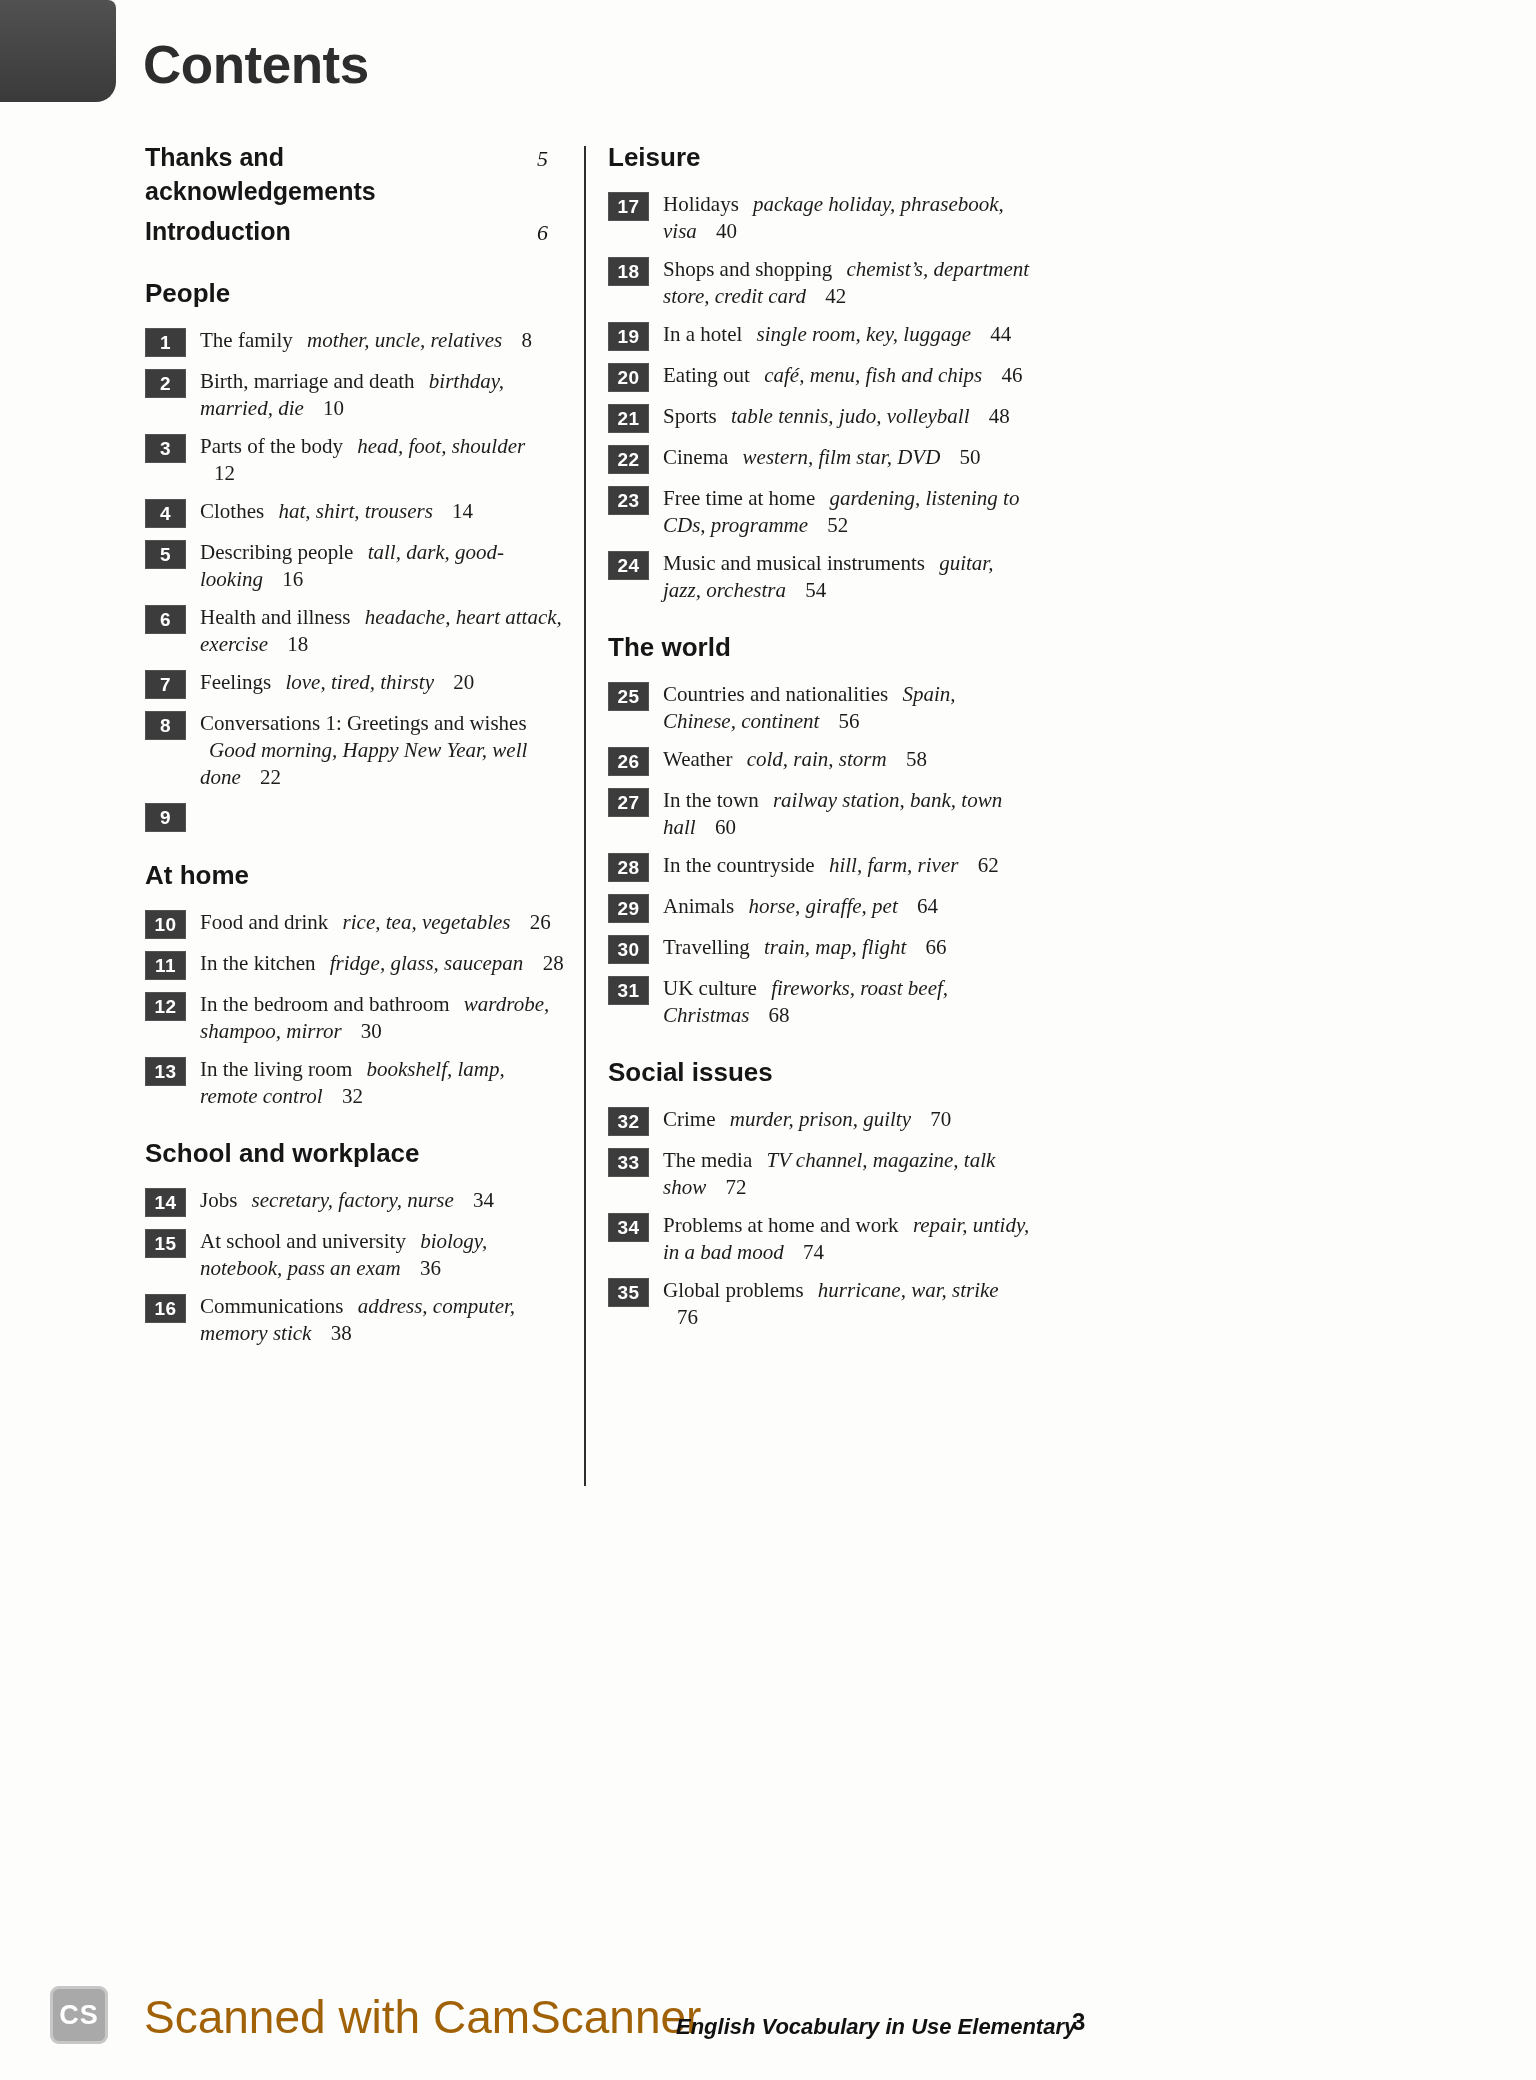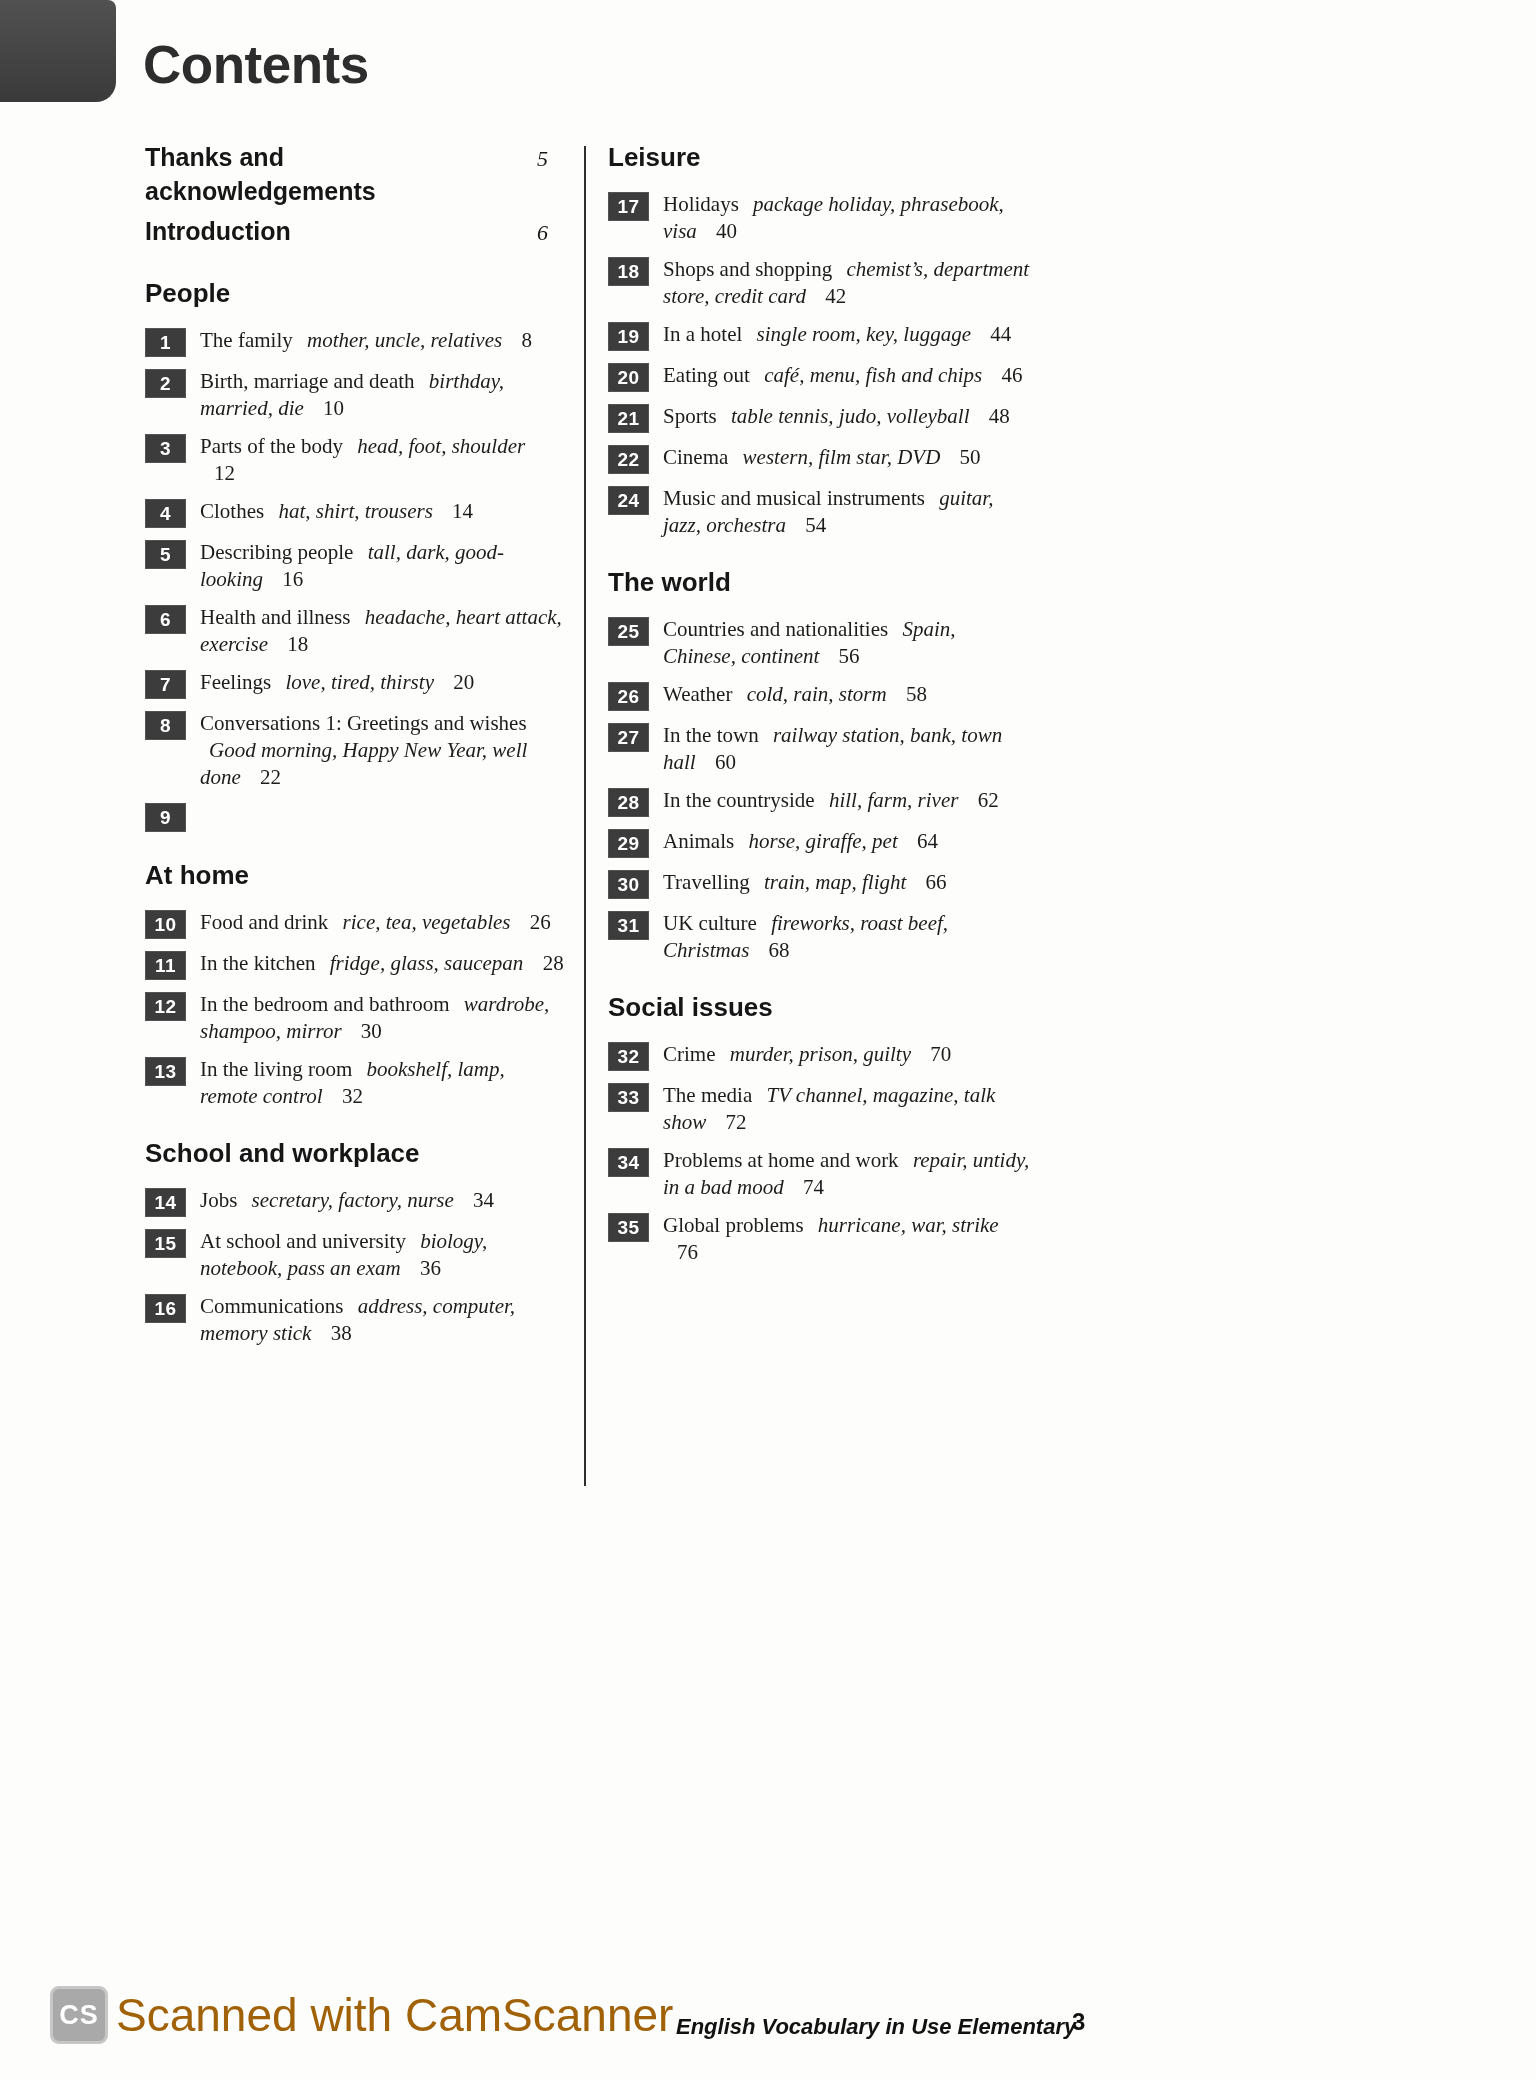--- a/index.html
+++ b/index.html
@@ -66,21 +66,21 @@
     display:flex; align-items:center; justify-content:center;
     letter-spacing:0.5px;
     box-shadow:inset 0 0 0 1px rgba(255,255,255,0.12);
   }
   .entry-text { flex:1; }
   .kw { font-style:italic; margin-left:9px; }
   .pg { margin-left:14px; }
 
   .scanner {
     position:absolute; left:50px; top:1986px;
-    display:flex; align-items:center; gap:8px;
+    display:flex; align-items:flex-end; gap:36px;
   }
   .cs-logo {
     width:58px; height:58px;
     background:#a9a9a9; border-radius:9px;
     display:flex; align-items:center; justify-content:center;
     font-family:"Liberation Sans", sans-serif;
     font-weight:bold; font-size:27px; color:#ffffff;
     box-shadow:inset 0 0 0 3px rgba(255,255,255,0.35);
     letter-spacing:1px;
   }
@@ -210,20 +210,24 @@
       </div>
       <div class="entry">
         <span class="badge">21</span>
         <span class="entry-text"><span class="t">Sports</span> <span class="kw">table tennis, judo, volleyball</span> <span class="pg">48</span></span>
       </div>
       <div class="entry">
         <span class="badge">22</span>
         <span class="entry-text"><span class="t">Cinema</span> <span class="kw">western, film star, DVD</span> <span class="pg">50</span></span>
       </div>
       <div class="entry">
+        <span class="badge">23</span>
+        <span class="entry-text"><span class="t">Free time at home</span> <span class="kw">gardening, listening to CDs, programme</span> <span class="pg">52</span></span>
+      </div>
+      <div class="entry">
         <span class="badge">24</span>
         <span class="entry-text"><span class="t">Music and musical instruments</span> <span class="kw">guitar, jazz, orchestra</span> <span class="pg">54</span></span>
       </div>
       <div class="section-heading">The world</div>
       <div class="entry">
         <span class="badge">25</span>
         <span class="entry-text"><span class="t">Countries and nationalities</span> <span class="kw">Spain, Chinese, continent</span> <span class="pg">56</span></span>
       </div>
       <div class="entry">
         <span class="badge">26</span>

